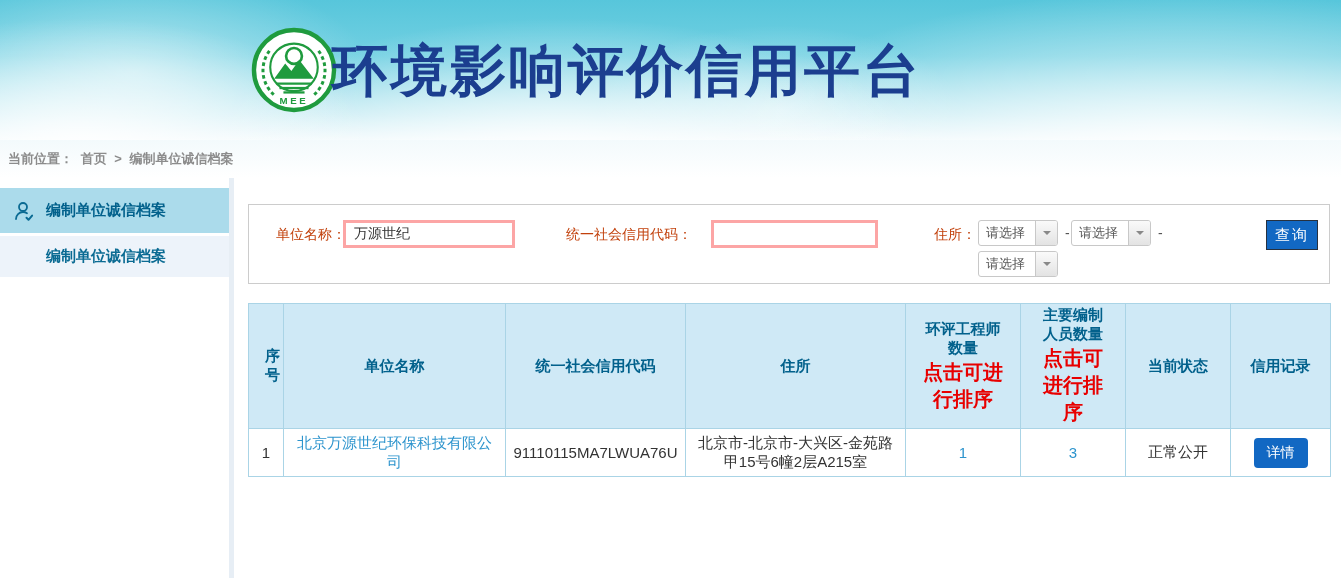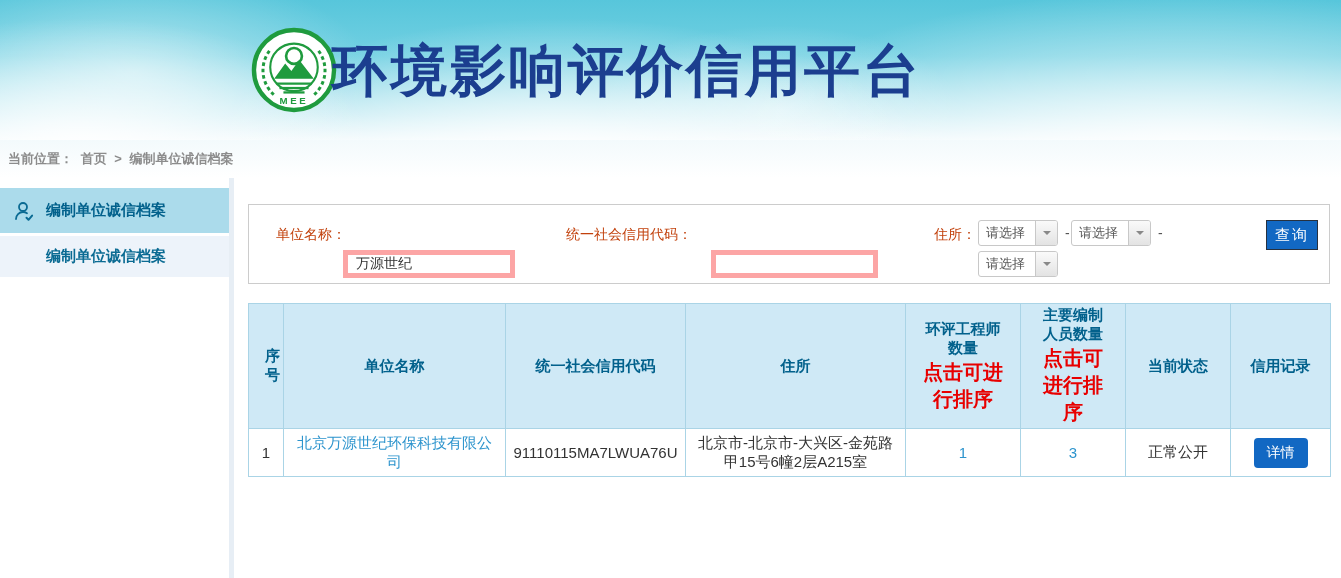--- a/index.html
+++ b/index.html
@@ -50,24 +50,23 @@
   }
   .side-item .lbl { font-size:15px; font-weight:bold; color:#0b6b93; }
   .main { flex:1; padding:0 11px 0 14px; }
   
   .search-panel {
     position:relative; margin-top:26px; height:80px; width:1082px;
     border:1px solid #cccccc; background:#fff;
   }
   .f-label { position:absolute; top:21px; font-size:14px; color:#c2410c; white-space:nowrap; }
   .txt-input {
-    position:absolute; top:15px; height:28px; border:5px solid #fca5a5;
+    position:absolute; top:15px; height:28px; border:3px solid #fca5a5;
     font-size:14px; color:#333; padding:0 8px; outline:none;
     font-family:"Liberation Sans","DejaVu Sans",sans-serif;
-    margin-top:30px;
   }
   .combo {
     position:absolute; height:26px; width:80px; display:flex;
     border:1px solid #c8c8c8; border-radius:3px; background:#fff; cursor:pointer;
   }
   .combo-text {
     flex:1; font-size:13px; color:#555; line-height:24px; padding-left:7px;
     white-space:nowrap; overflow:hidden;font-family:Liberation Serif, serif;
   }
   .combo-arrow {

